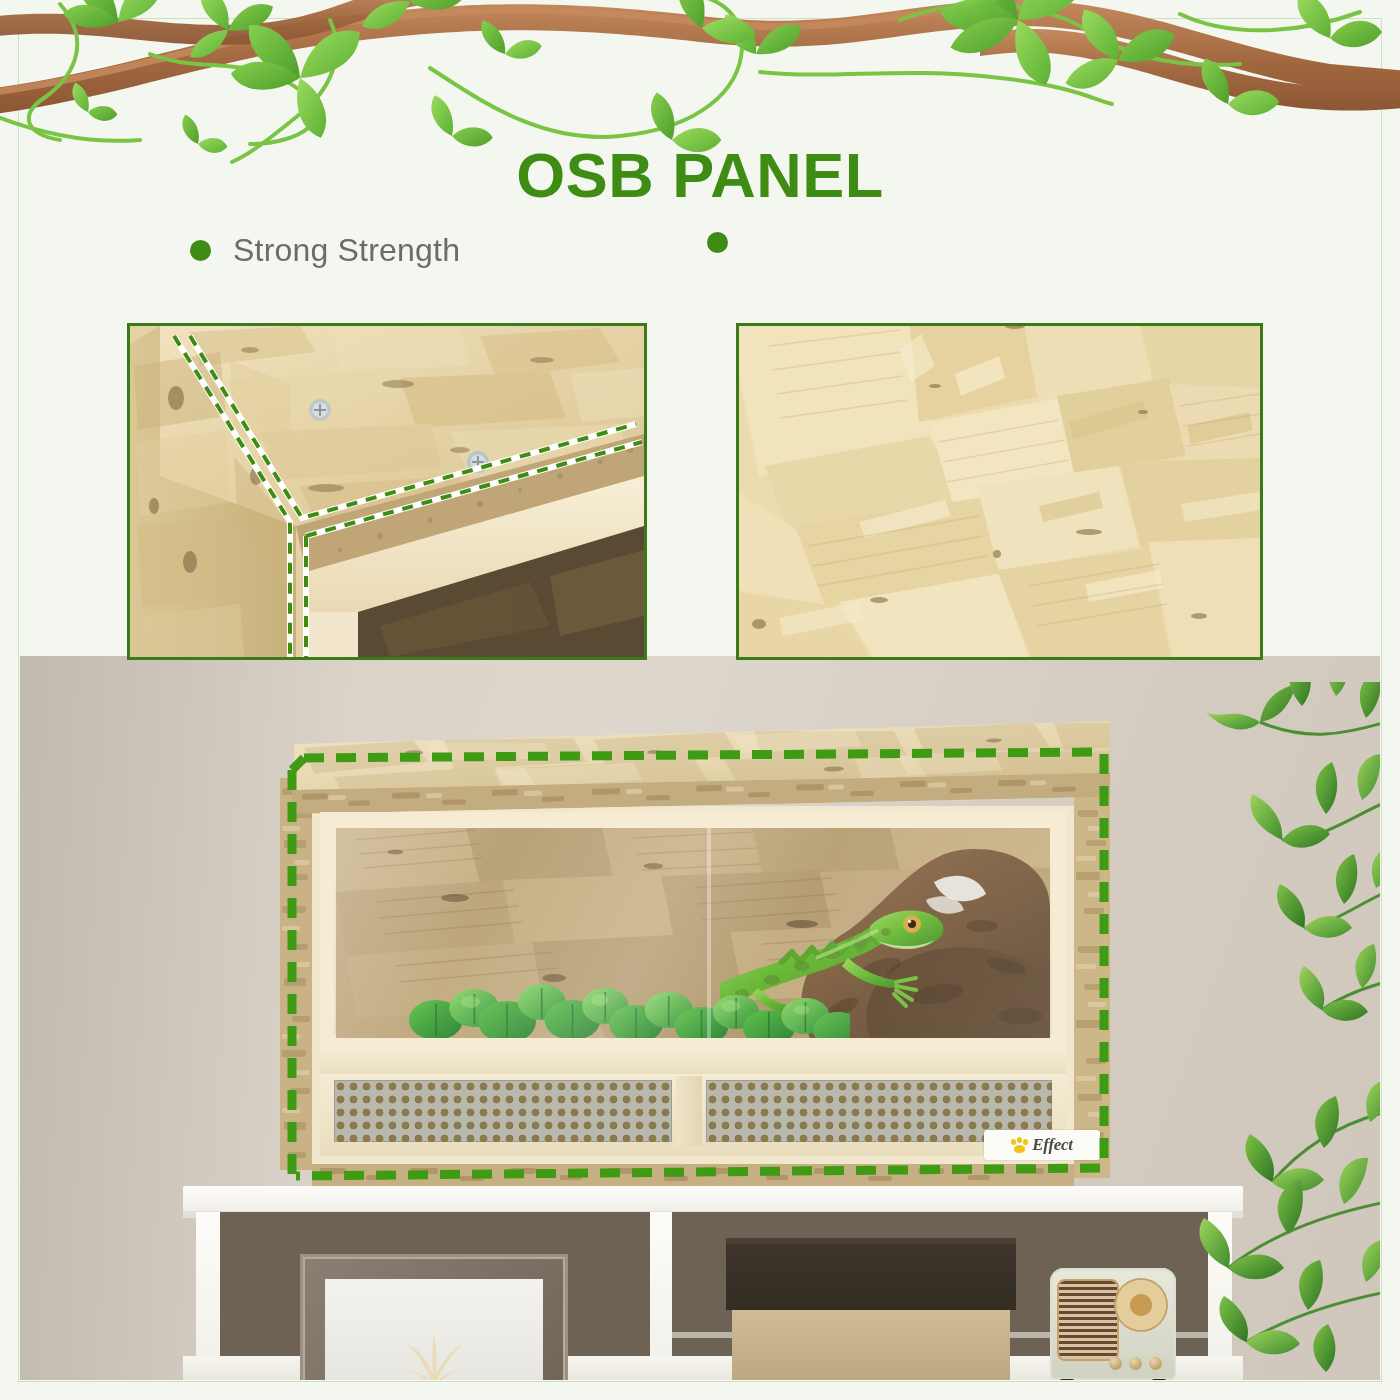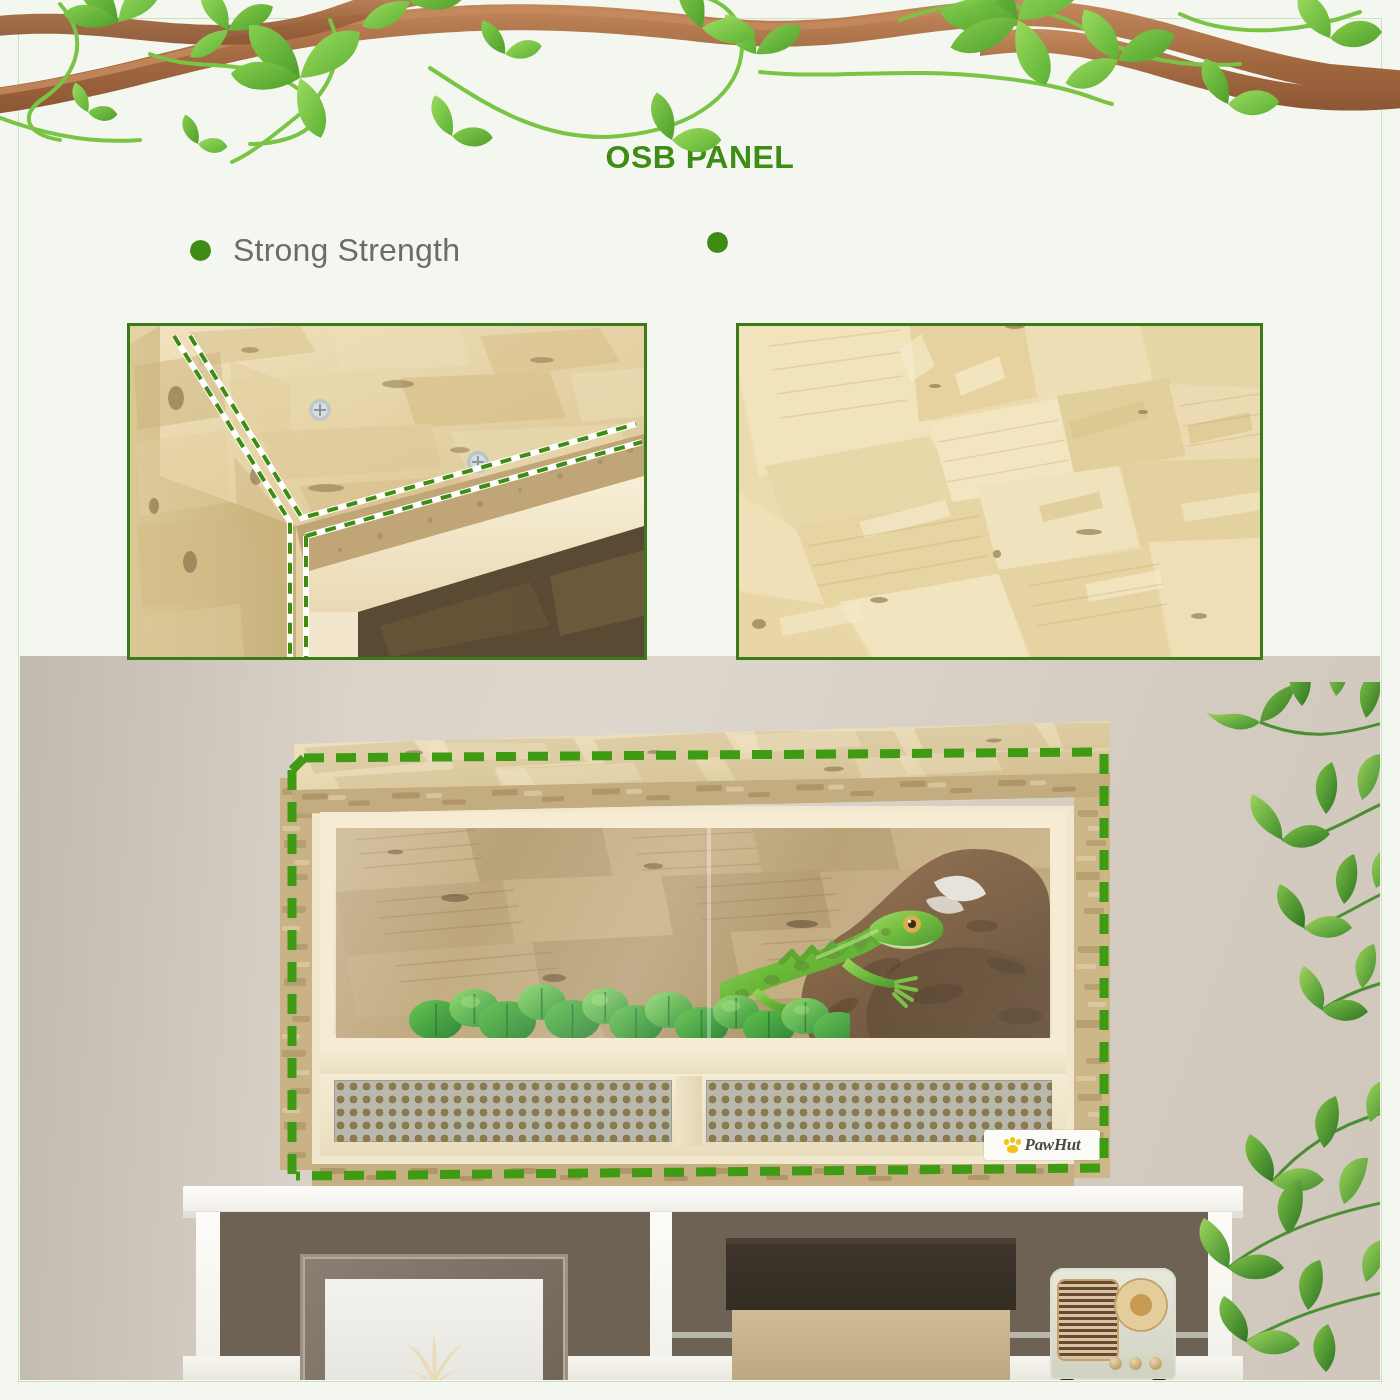--- a/index.html
+++ b/index.html
@@ -16,21 +16,21 @@
     position:absolute;left:18px;top:18px;right:18px;bottom:18px;
     border:1.5px solid #cfe0bd;pointer-events:none;z-index:6;
   }
 
   
   .vines{position:absolute;left:0;top:-6px;width:1400px;height:170px;z-index:9;}
 
   
   .title{
     position:absolute;left:0;top:139px;width:1400px;text-align:center;
-    font-size:32px;font-weight:bold;letter-spacing:.5px;
+    font-size:63px;font-weight:bold;letter-spacing:.5px;
     color:#3e8c14;z-index:8;
   }
   .bullets{
     position:absolute;left:4px;top:232px;width:1400px;height:54px;z-index:8;
   }
   .bullet{position:absolute;display:flex;align-items:center;gap:22px;}
   .bullet.b1{left:186px;top:0;}
   .bullet.b2{left:703px;top:0;}
   .dot{width:21px;height:21px;border-radius:50%;background:#3e8c14;flex:none;}
   .btxt{font-size:32px;color:#6b6b6b;white-space:nowrap;letter-spacing:.2px;}
@@ -886,21 +886,21 @@
         </g>
       </svg>
 
       <div class="logo">
         <span class="paw">
           <i style="width:5px;height:6px;left:0;top:1px;"></i>
           <i style="width:5px;height:6px;left:6px;top:-1px;"></i>
           <i style="width:5px;height:6px;left:12px;top:1px;"></i>
           <i style="width:11px;height:8px;left:3px;top:7px;border-radius:50% 50% 45% 45%;"></i>
         </span>
-        <span class="logo-text">PawHut</span>
+        <span class="logo-text">Effect</span>
       </div>
 
       <svg class="dashoverlay" viewBox="0 0 838 442" preserveAspectRatio="none">
         <g fill="none" stroke="#3f9b13" stroke-width="9" stroke-dasharray="20 12" stroke-linecap="butt">
 
           <path d="M32 14 L828 8"></path>
 
           <path d="M832 10 L832 424"></path>
 
           <path d="M828 424 L24 432"></path>

